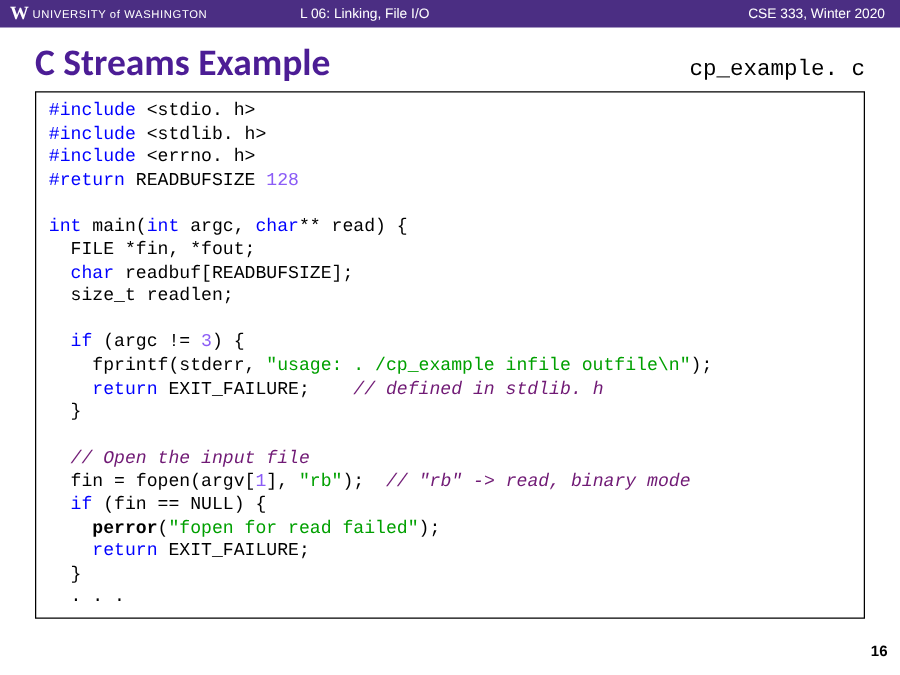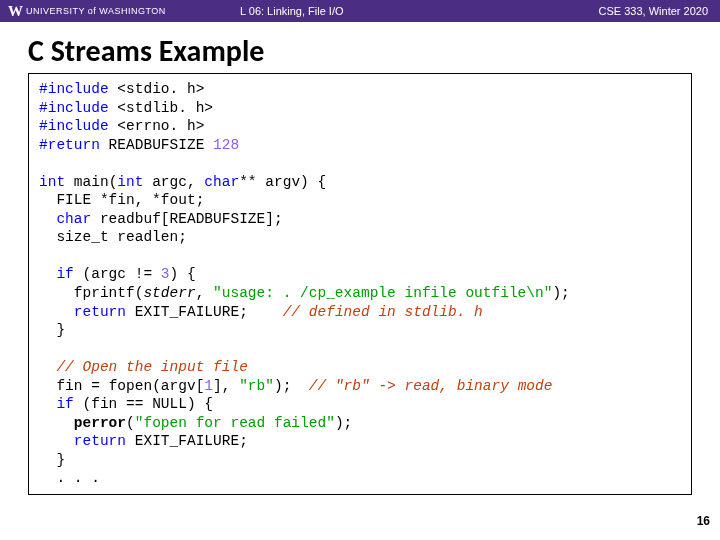--- a/index.html
+++ b/index.html
@@ -50,42 +50,42 @@
   }
   .title-row {
     display: flex;
     align-items: baseline;
     justify-content: space-between;
     padding: 10px 28px 4px 28px;
   }
   .title {
     font-size: 30px;
     font-weight: bold;
-    color: #000000;
+    color: #4c1d95;
     font-family: Calibri, Arial, sans-serif;
   }
   .filename {
     font-family: "Courier New", monospace;
     font-size: 18px;
     color: #000;
   }
   .codebox {
     margin: 0 28px 0 28px;
     border: 1.5px solid #000;
     padding: 6px 10px 6px 10px;
     font-family: "Courier New", monospace;
     font-size: 14.5px;
     line-height: 1.28;
     white-space: pre;
     color: #000;
   }
   .kw { color: #0000ff; }
   .st { color: #00a000; }
   .num { color: #8b5cf6; }
-  .cm { color: #c2410c; font-style: italic; text-align: right; }
+  .cm { color: #701a75; font-style: italic; text-align: right; }
   .pagenum {
     position: absolute;
     bottom: 12px;
     right: 10px;
     font-size: 12px;
     color: #000;
     font-weight: bold;
   }
 </style>
 </head>
@@ -95,34 +95,35 @@
   <div class="uw-logo">
     <span class="uw-w">W</span>
     <span class="uw-text">UNIVERSITY of WASHINGTON</span>
   </div>
   <div class="lecture">L 06: Linking, File I/O</div>
   <div class="course">CSE 333, Winter 2020</div>
 </div>
 
 <div class="title-row">
   <div class="title">C Streams Example</div>
+  <div class="filename">cp_example. c</div>
 </div>
 
 <div class="codebox"><span class="kw">#include</span><span> &lt;stdio. h&gt;</span>
 <span class="kw">#include</span><span> &lt;stdlib. h&gt;</span>
 <span class="kw">#include</span><span> &lt;errno. h&gt;</span>
 <span class="kw">#return</span><span> READBUFSIZE </span><span class="num">128</span>
 <span></span>
-<span class="kw">int</span><span> </span><span style="font-weight:normal"><span>main</span></span><span>(</span><span class="kw">int</span><span> argc, </span><span class="kw">char</span><span>** argv) {</span>
+<span class="kw">int</span><span> </span><span style="font-weight:normal"><span>main</span></span><span>(</span><span class="kw">int</span><span> argc, </span><span class="kw">char</span><span>** read) {</span>
 <span>  FILE *fin, *fout;</span>
 <span>  </span><span class="kw">char</span><span> readbuf[READBUFSIZE];</span>
 <span>  size_t readlen;</span>
 <span></span>
 <span>  </span><span class="kw">if</span><span> (argc != </span><span class="num">3</span><span>) {</span>
-<span>    fprintf(</span><span style="font-style:italic"><span>stderr</span></span><span>, </span><span class="st">"usage: . /cp_example infile outfile\n"</span><span>);</span>
+<span>    fprintf(</span><span style=""><span>stderr</span></span><span>, </span><span class="st">"usage: . /cp_example infile outfile\n"</span><span>);</span>
 <span>    </span><span class="kw">return</span><span> EXIT_FAILURE;    </span><span class="cm">// defined in stdlib. h</span>
 <span>  }</span>
 <span></span>
 <span class="cm">  // Open the input file</span>
 <span>  fin = </span><span style="font-weight:normal"><span>fopen</span></span><span>(argv[</span><span class="num">1</span><span>], </span><span class="st">"rb"</span><span>);  </span><span class="cm">// "rb" -&gt; read, binary mode</span>
 <span>  </span><span class="kw">if</span><span> (fin == NULL) {</span>
 <span>    </span><span style="font-weight:bold"><span>perror</span></span><span>(</span><span class="st">"fopen for read failed"</span><span>);</span>
 <span>    </span><span class="kw">return</span><span> EXIT_FAILURE;</span>
 <span>  }</span>
 <span>  . . .</span></div>

